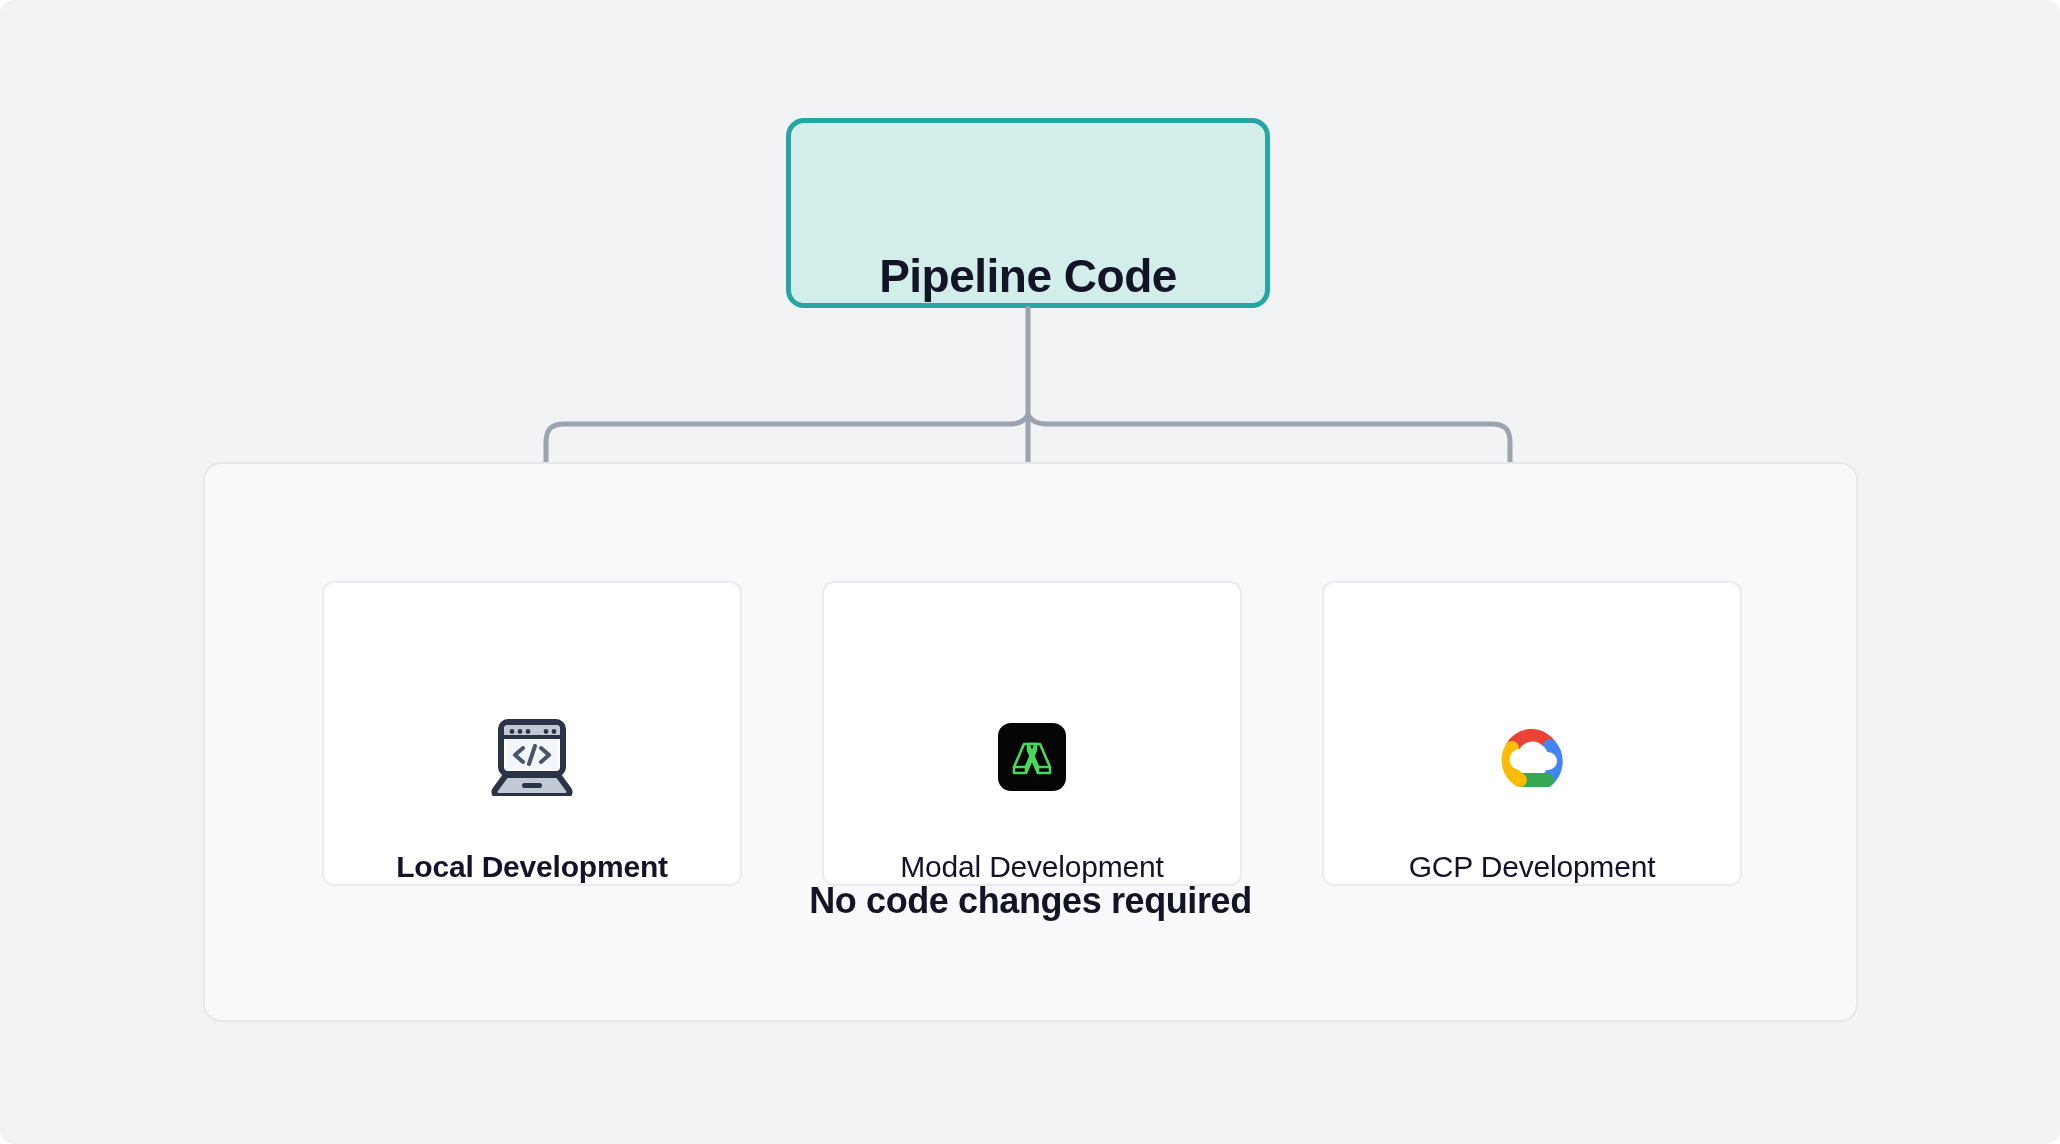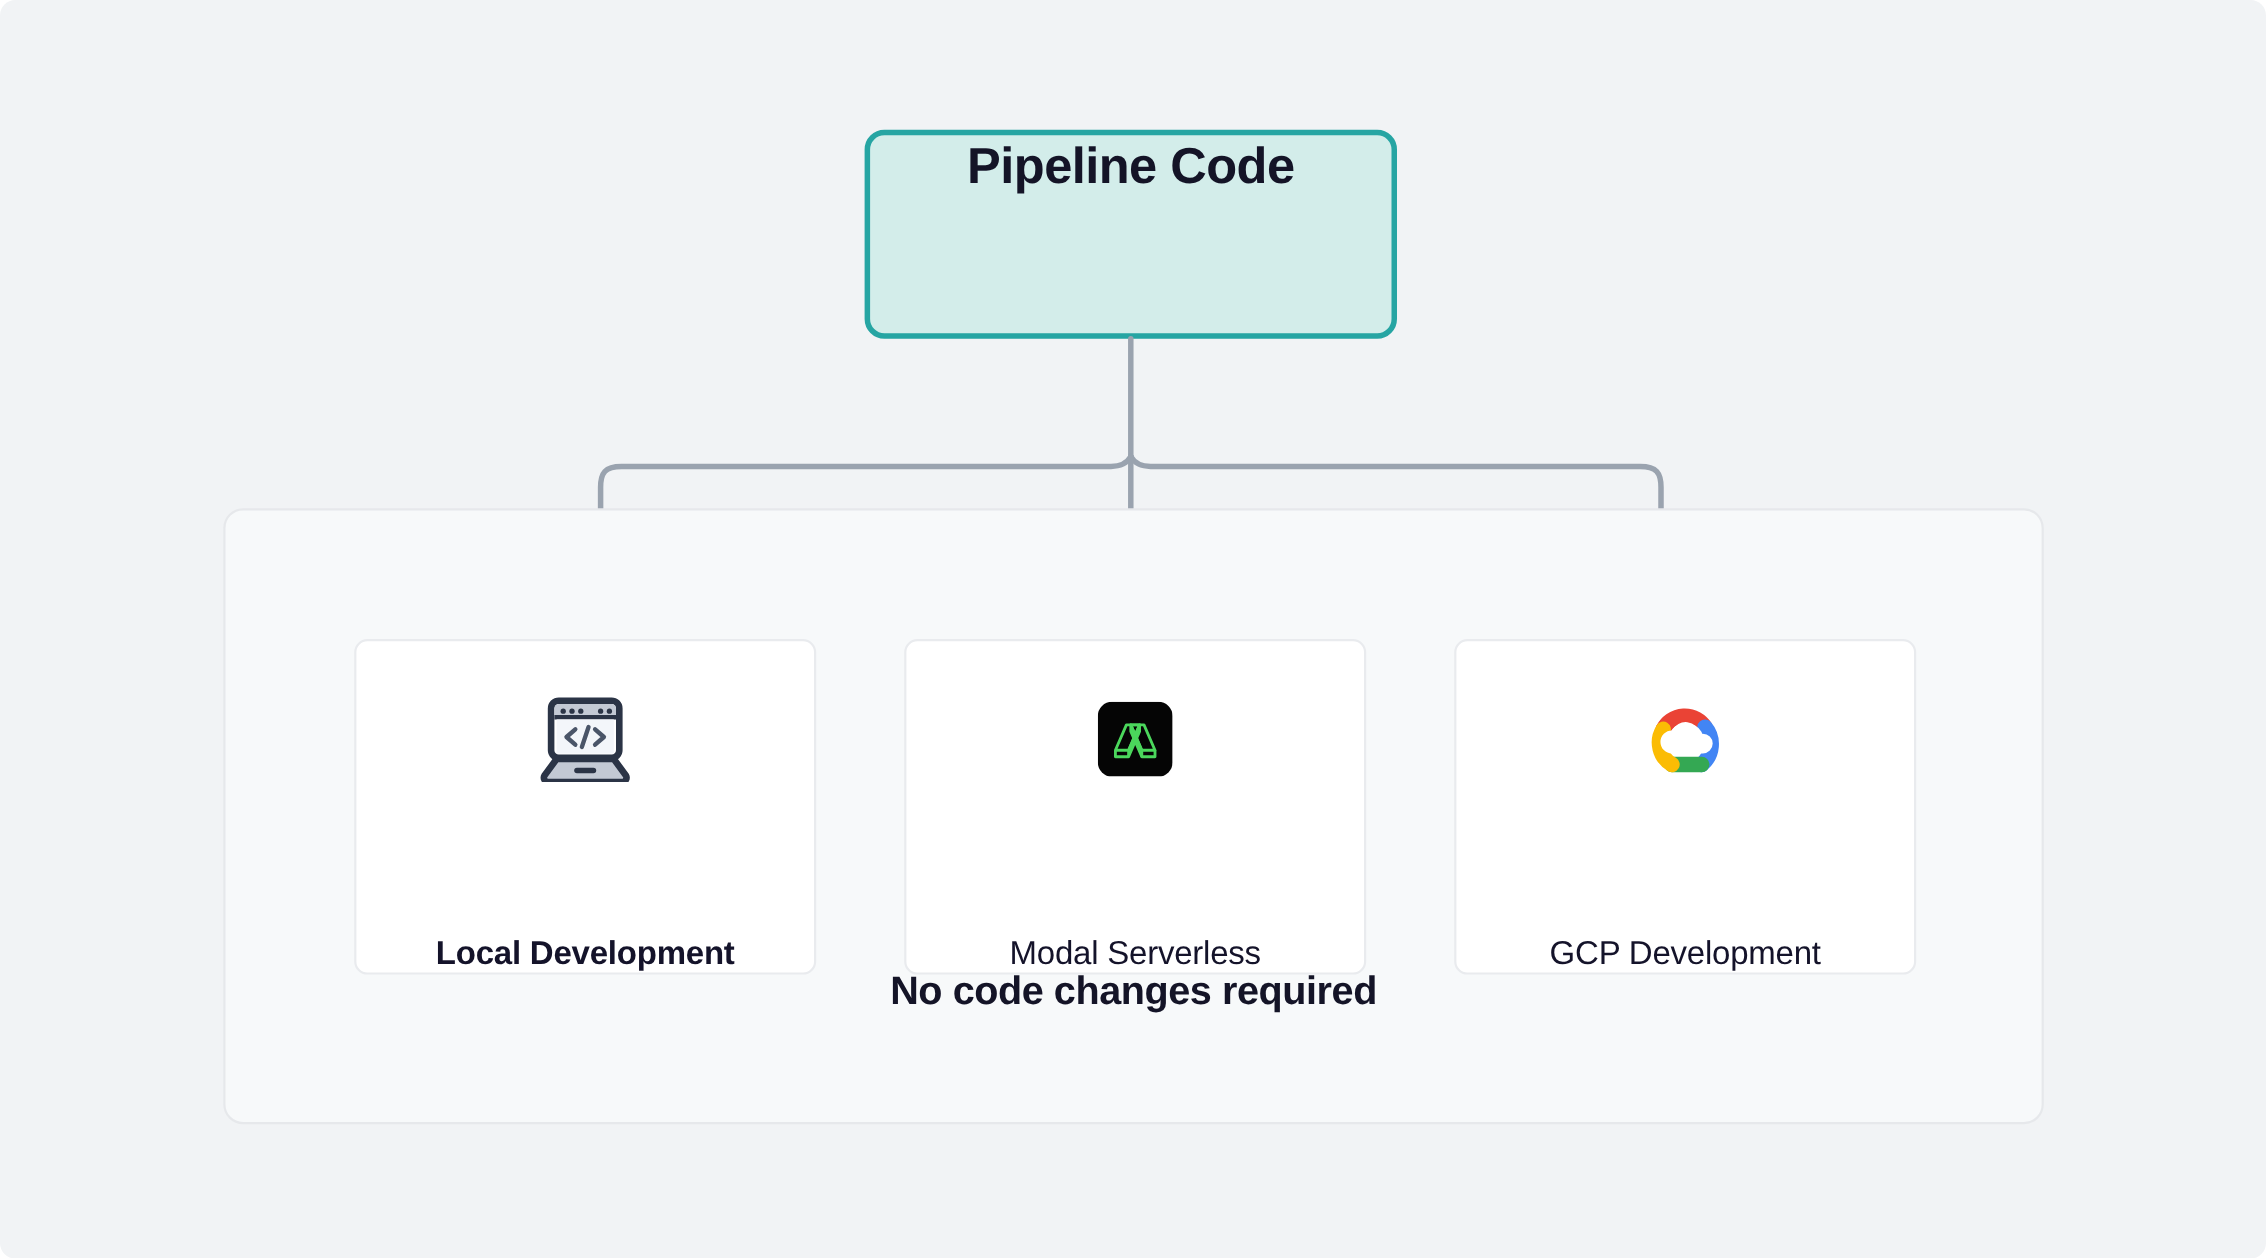--- a/index.html
+++ b/index.html
@@ -27,21 +27,21 @@
     position: absolute;
     left: 786px;
     top: 118px;
     width: 484px;
     height: 190px;
     box-sizing: border-box;
     background: #D3EDEA;
     border: 5px solid #26A5A3;
     border-radius: 18px;
     display: flex;
-    align-items: flex-start;
+    align-items: flex-end;
     justify-content: center;
   }
   #pipeline-label {
     font-size: 46px;
     font-weight: 700;
     letter-spacing: -0.5px;
     color: #141427;
     font-family: "Liberation Sans", sans-serif;
   }
 
@@ -81,21 +81,21 @@
   .platform-card {
     width: 420px;
     height: 305px;
     box-sizing: border-box;
     background: #FFFFFF;
     border: 2px solid #E9EBEE;
     border-radius: 12px;
     display: flex;
     flex-direction: column;
     align-items: center;
-    justify-content: space-between;
+    justify-content: flex-end;
     padding-top: 44px;
     gap: 24px;
   }
   .card-icon {
     width: 90px;
     height: 90px;
     display: flex;
     align-items: center;
     justify-content: center;
   }
@@ -191,21 +191,21 @@
             <path d="M16 44 L26 21 L38 21 L28 44 Z"></path>
             <path d="M16 44 L16 50 L28 50 L28 44"></path>
             <path d="M28 44 L38 21 L38 27 L28 50"></path>
 
             <path d="M52 44 L42 21 L30 21 L40 44 Z"></path>
             <path d="M52 44 L52 50 L40 50 L40 44"></path>
             <path d="M40 44 L30 21 L30 27 L40 50"></path>
           </g>
         </svg>
       </div>
-      <div class="card-label medium">Modal Serverless</div>
+      <div class="card-label medium">Modal Development</div>
     </div>
 
     <div class="platform-card">
       <div class="card-icon">
         <svg width="80" height="74" viewBox="0 0 80 74" xmlns="http://www.w3.org/2000/svg">
 
           <g stroke-width="14" fill="none" stroke-linecap="round">
 
             <path d="M20 28 A22 22 0 0 1 58 26" stroke="#EA4335"></path>
 

